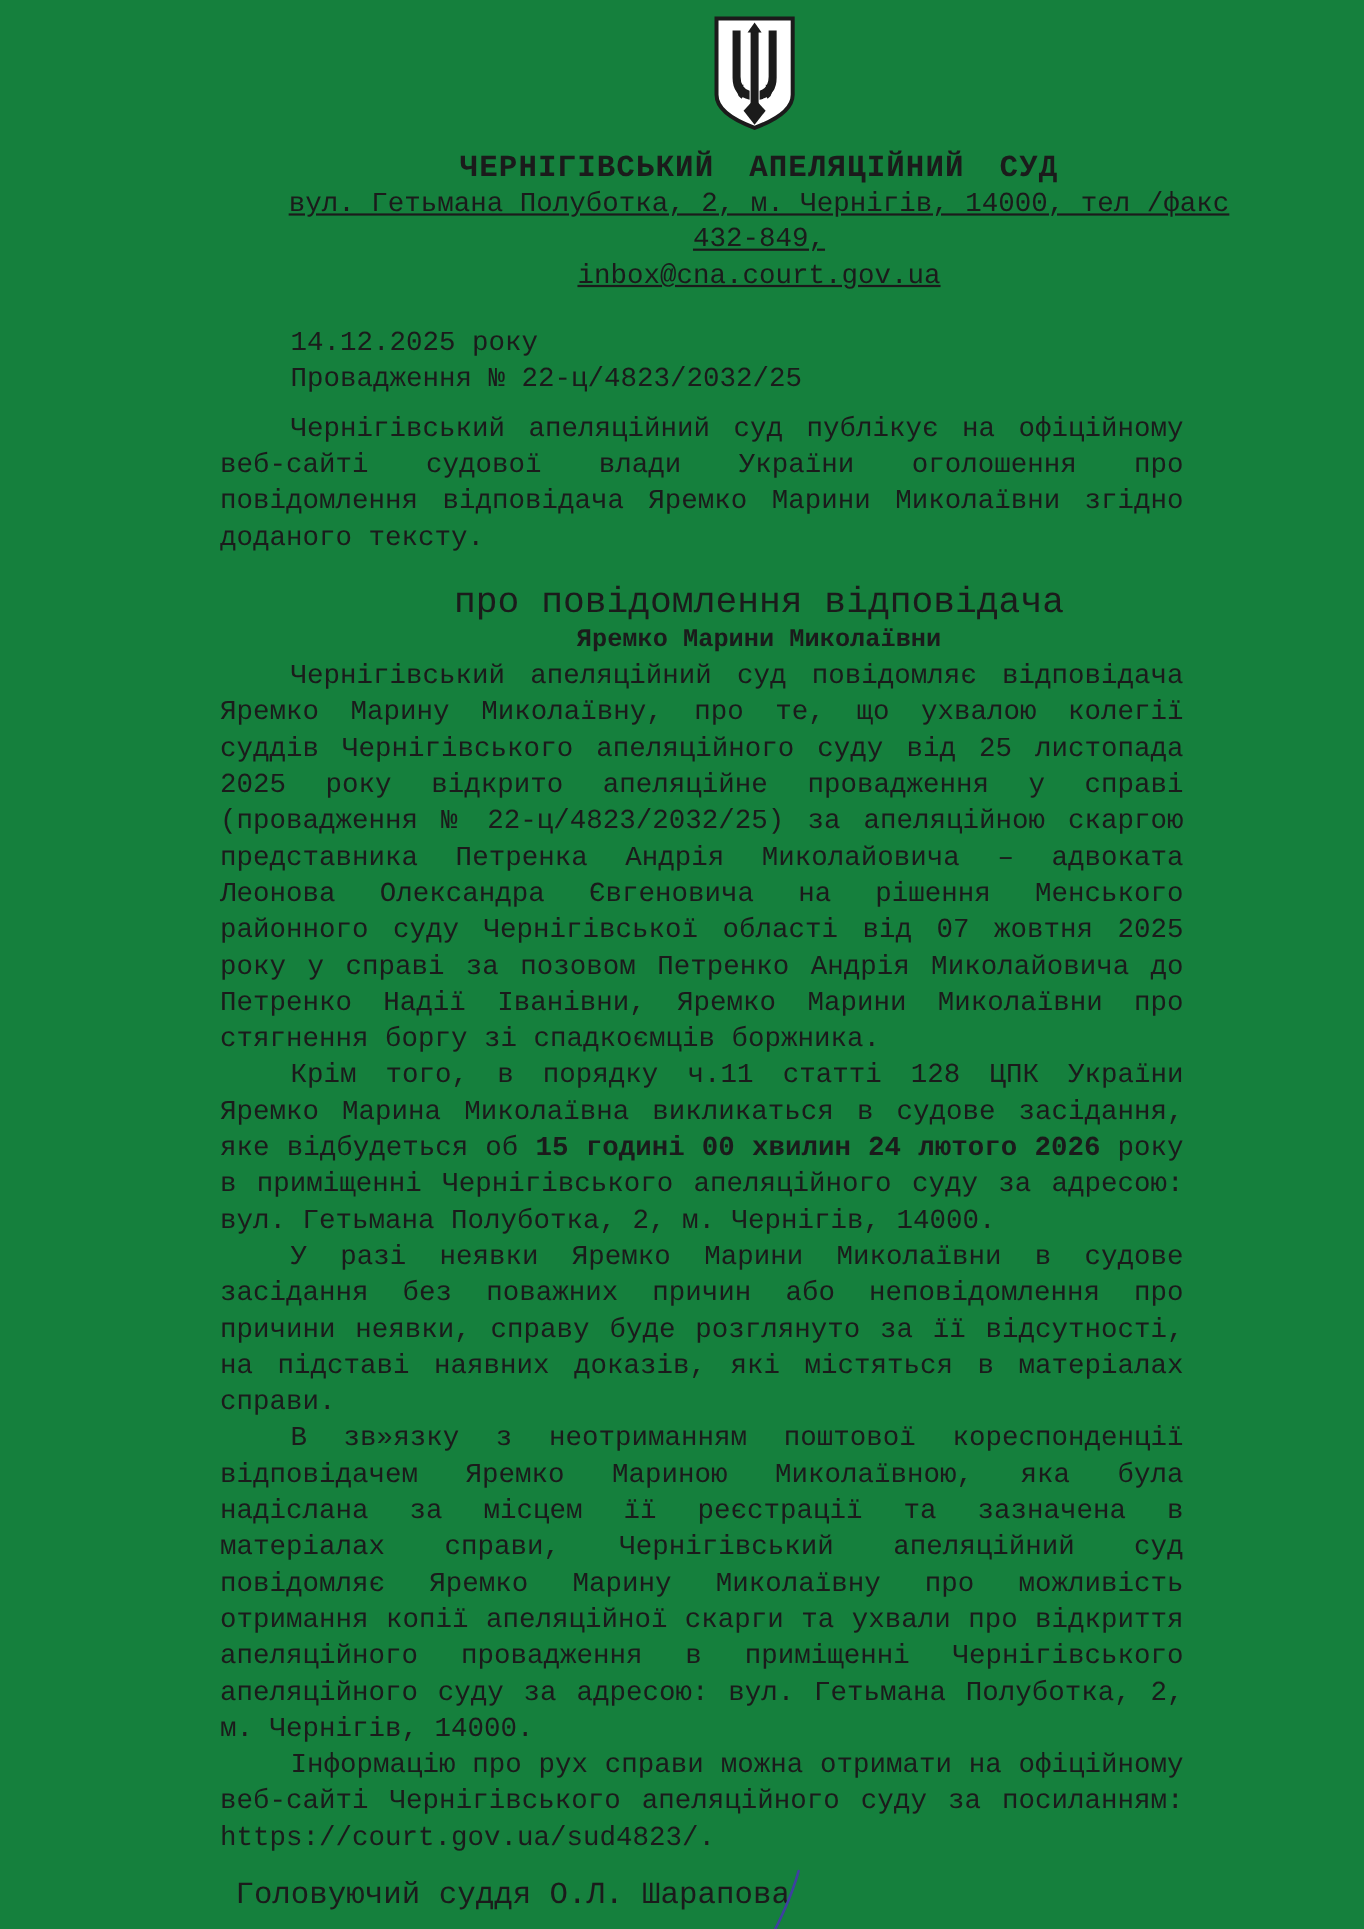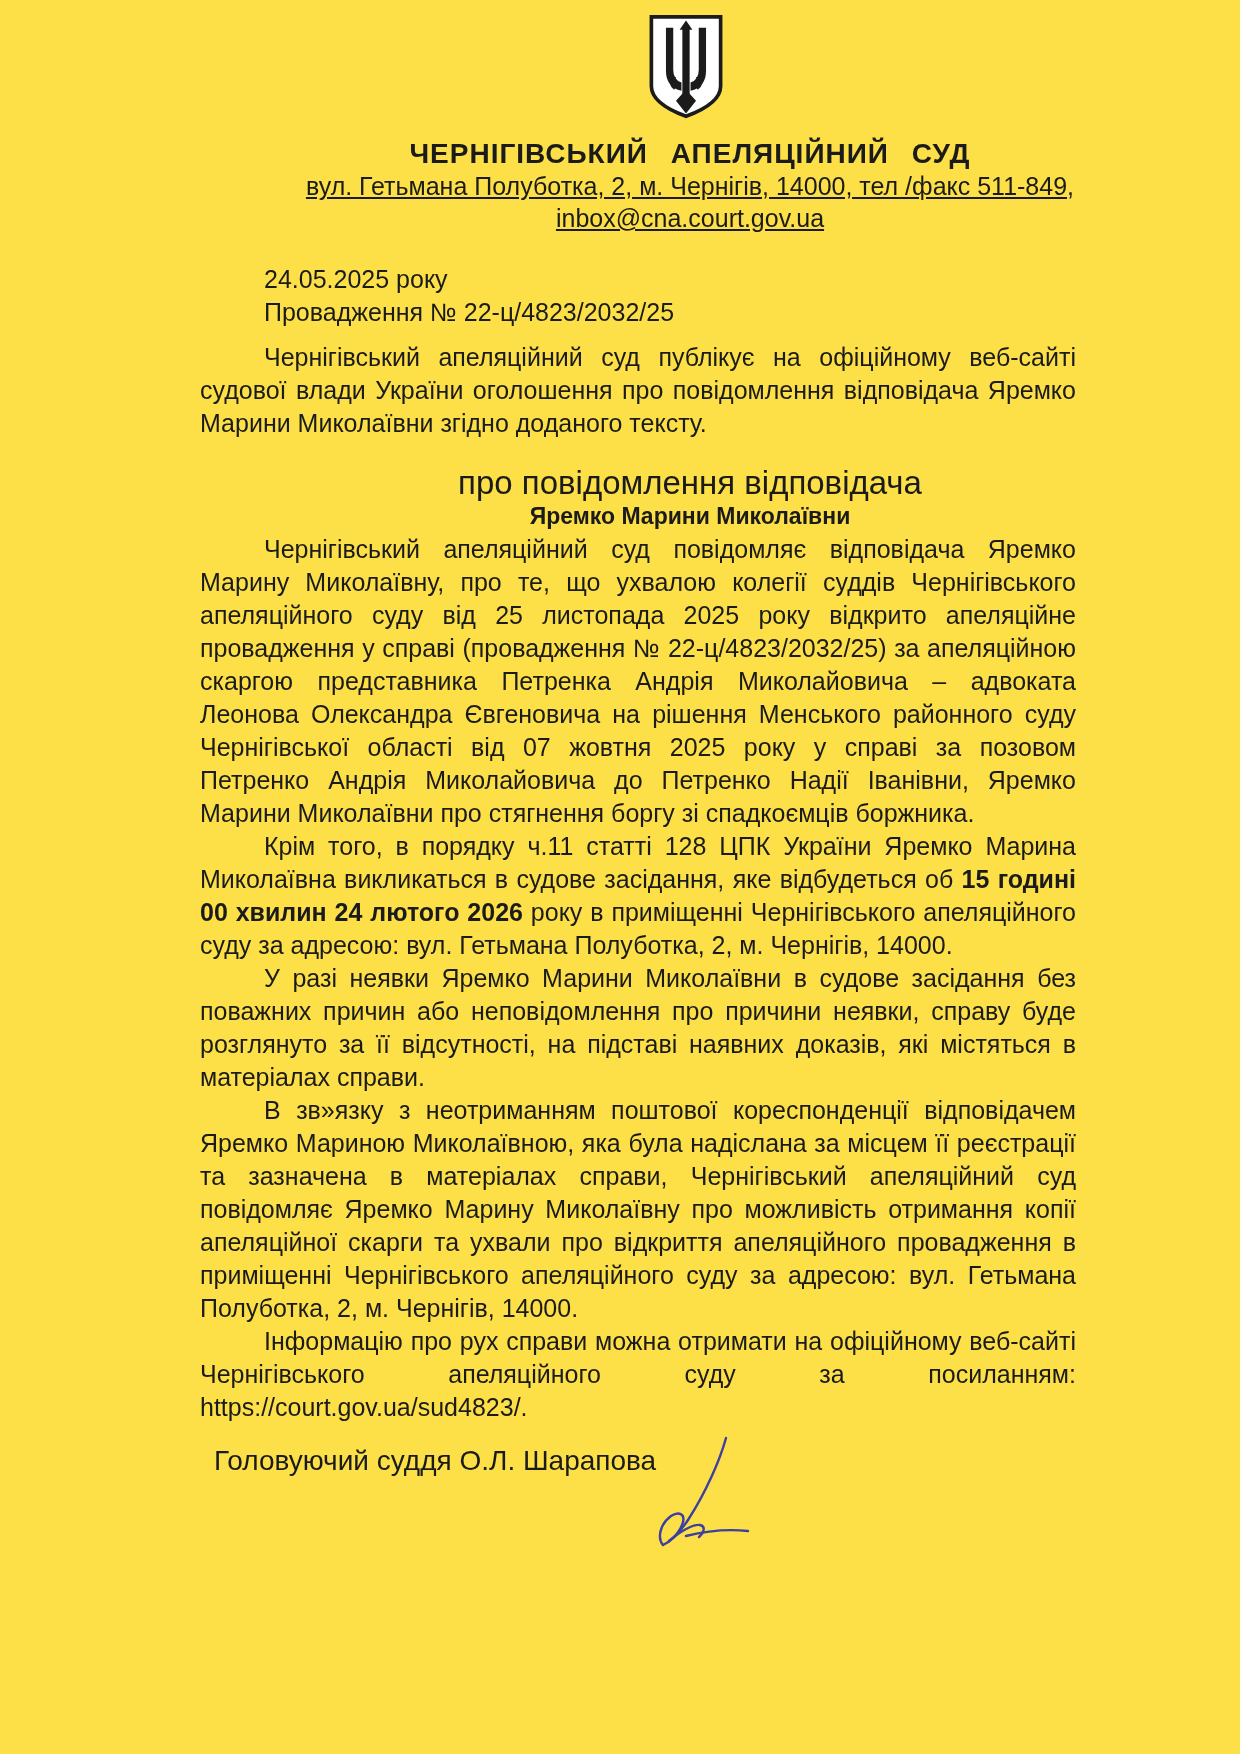--- a/index.html
+++ b/index.html
@@ -1,20 +1,20 @@
 <!DOCTYPE html>
 <html><head>
 <meta charset="utf-8">
 <style>
   html,body{margin:0;padding:0;background:#e8e8e8;}
   .page{
     position:relative;
     width:1240px;height:1754px;
-    background:#fde047;
-    font-family:Liberation Sans, sans-serif;
+    background:#15803d;
+    font-family:Liberation Mono, monospace;
     color:#1b1b1b;
     overflow:hidden;
     margin:0 auto;
   }
   .content{
     position:absolute;
     left:200px;top:10px;
     width:876px;
   }
   .center-shift{ text-align:center; position:relative; left:52px; }
@@ -65,25 +65,25 @@
           <path d="M23 16 h8 v46 q0 11 9 14 v9 q-17 -4 -17 -22 z"></path>
           <path d="M59 16 h8 v47 q0 18 -17 22 v-9 q9 -3 9 -14 z"></path>
           <path d="M45 84 l11 12 -11 14 -11 -14 z"></path>
           <path d="M30 70 q-6 8 2 14 l4 -6 q-4 -3 -2 -8 z"></path>
           <path d="M60 70 q6 8 -2 14 l-4 -6 q4 -3 2 -8 z"></path>
         </g>
       </svg>
     </div>
 
     <div class="center-shift court-name">ЧЕРНІГІВСЬКИЙ  АПЕЛЯЦІЙНИЙ  СУД</div>
-    <div class="center-shift addr">вул. Гетьмана Полуботка, 2, м. Чернігів, 14000, тел /факс 511-849,</div>
+    <div class="center-shift addr">вул. Гетьмана Полуботка, 2, м. Чернігів, 14000, тел /факс 432-849,</div>
     <div class="center-shift email">inbox@cna.court.gov.ua</div>
 
     <div class="meta">
-      <div>24.05.2025 року</div>
+      <div>14.12.2025 року</div>
       <div>Провадження № 22-ц/4823/2032/25</div>
     </div>
 
     <div class="body-text">
       <p class="para intro">Чернігівський апеляційний суд публікує на офіційному веб-сайті судової влади України оголошення про повідомлення відповідача Яремко Марини Миколаївни  згідно доданого тексту.</p>
     </div>
 
     <div class="center-shift announce-head">
       <div class="announce-sub">про повідомлення відповідача</div>
       <div class="announce-name">Яремко Марини Миколаївни</div>

